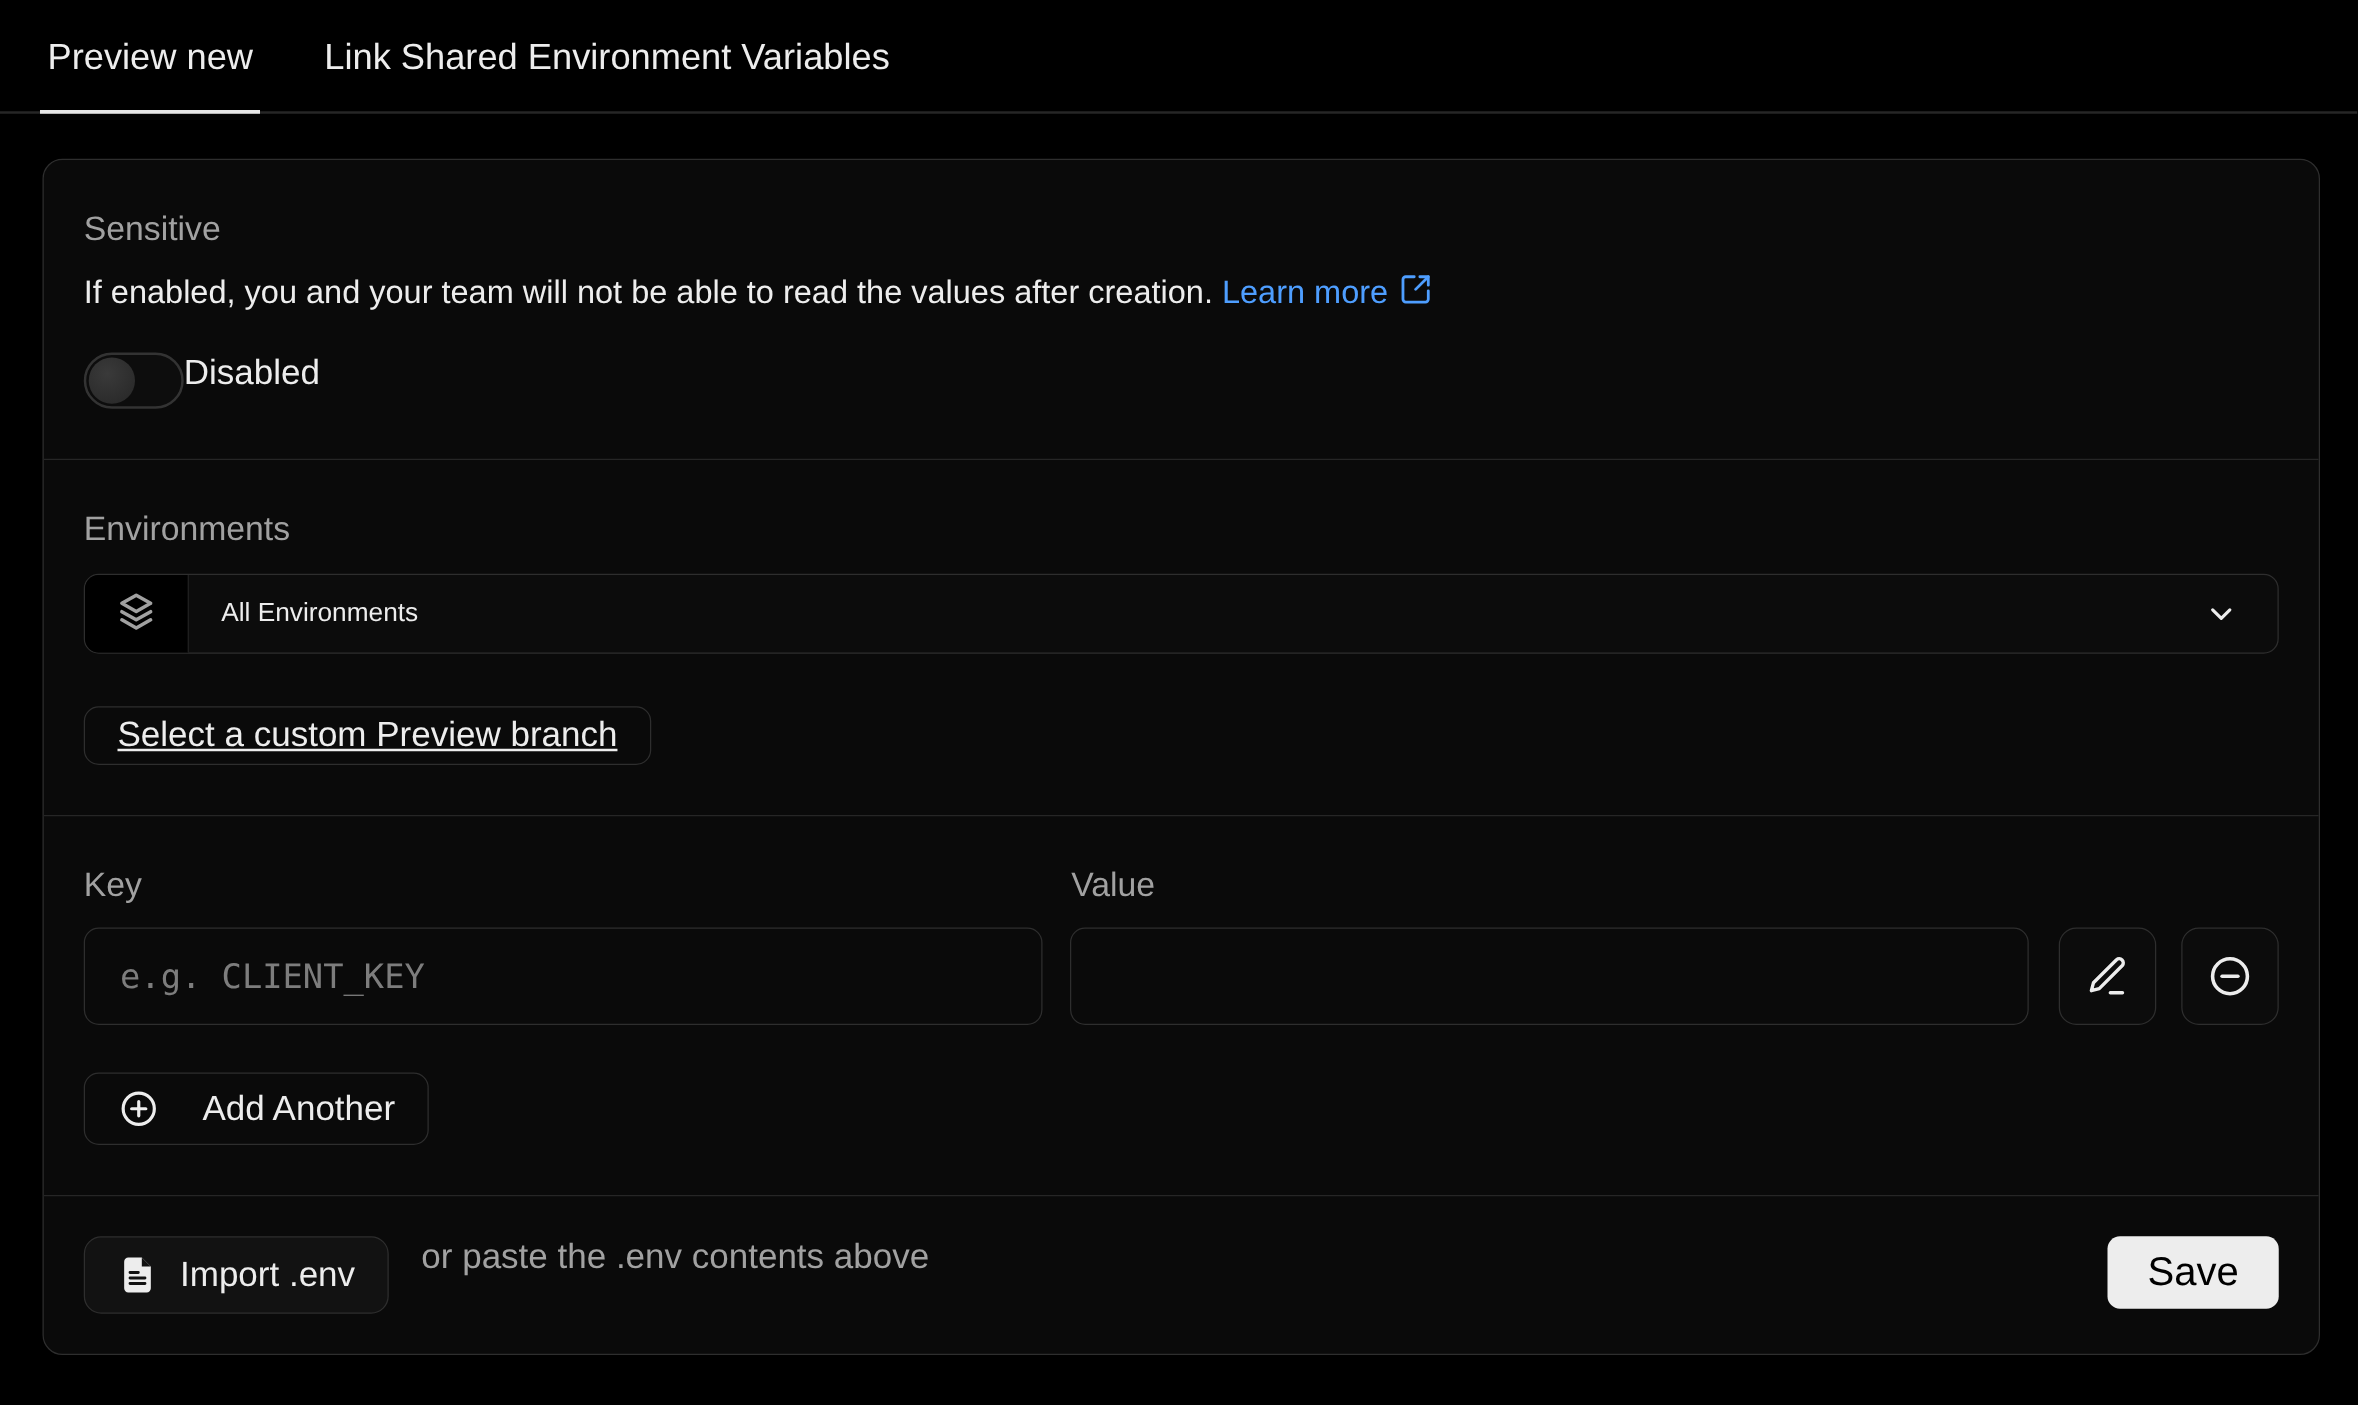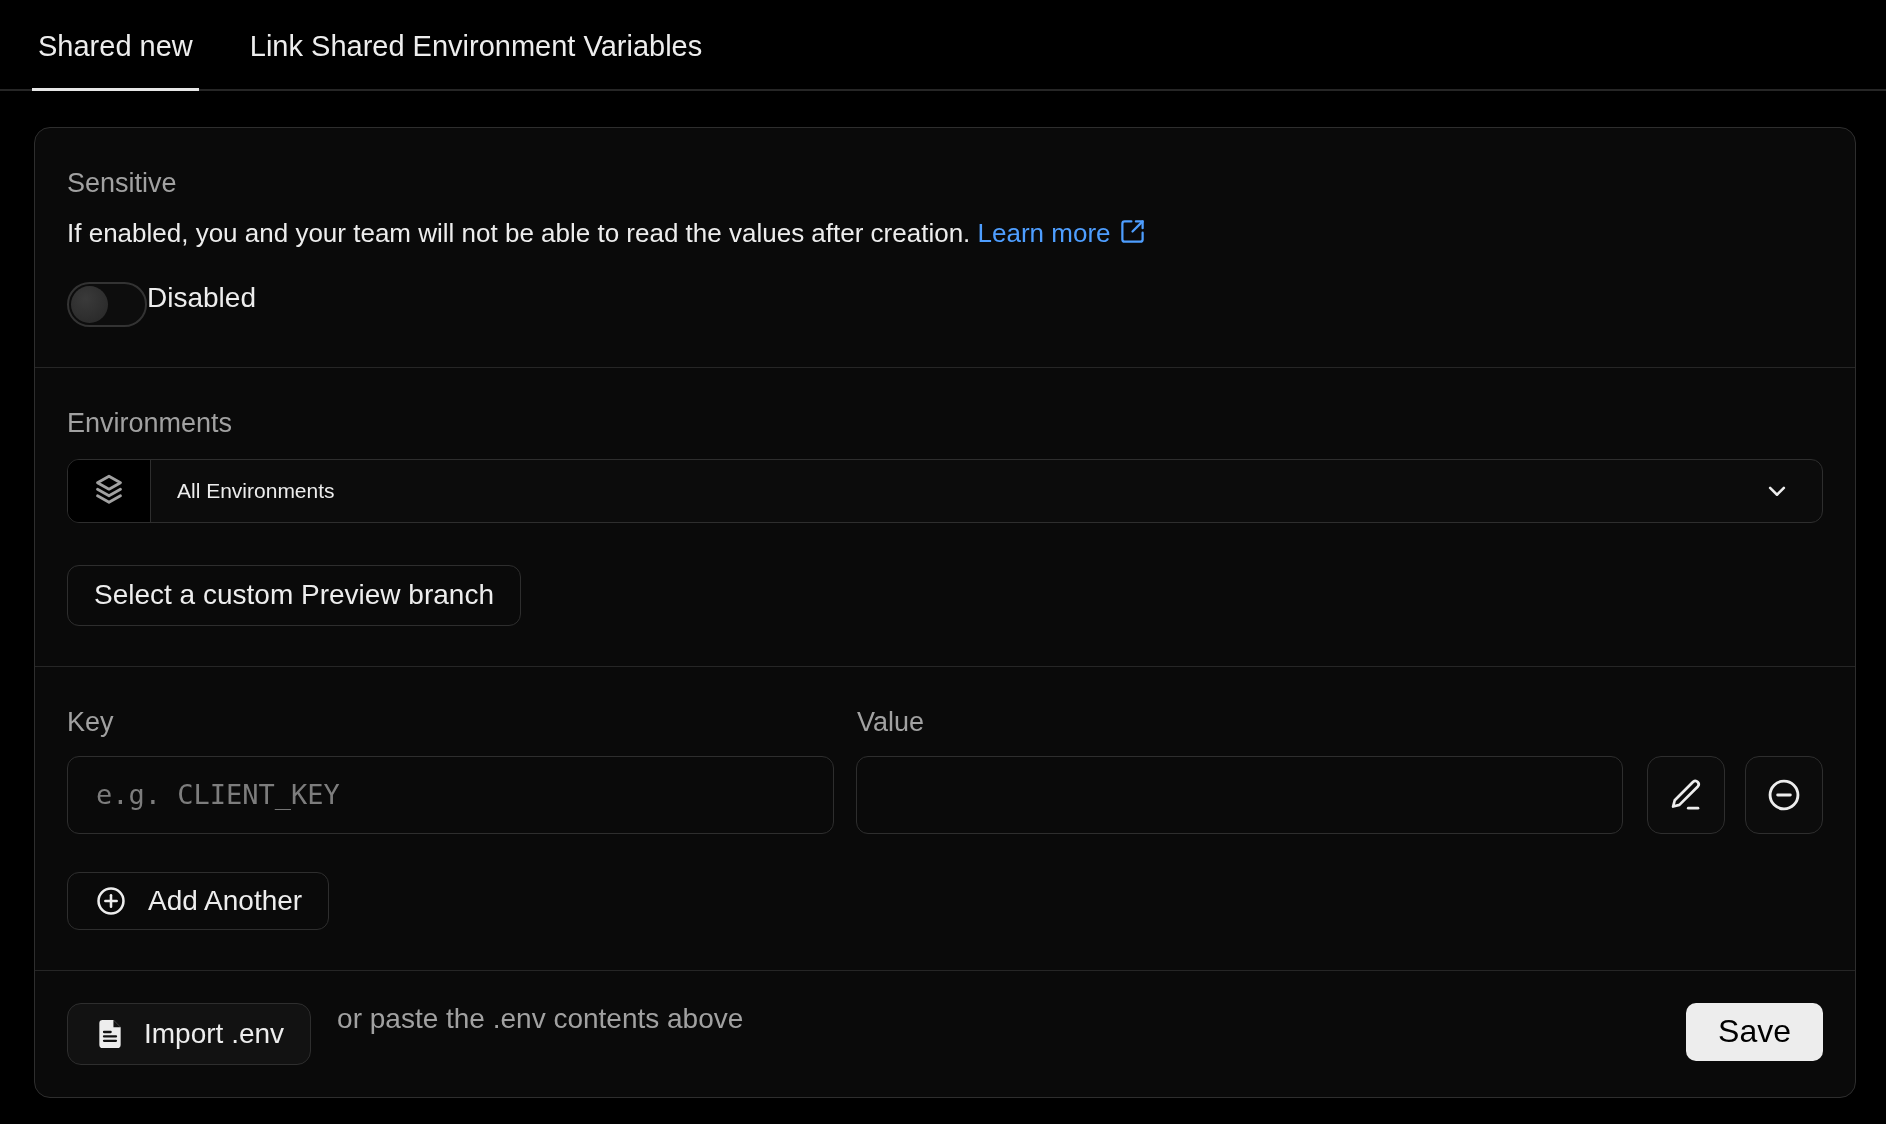--- a/index.html
+++ b/index.html
@@ -32,57 +32,57 @@
   .toggle-state { font-size: 28px; color: #ededed; }
 
   
   .select { display: flex; align-items: center; margin-top: 20px; height: 64px; width: 100%;
             border: 1px solid #2e2e2e; border-radius: 12px; background: #0c0c0c; cursor: pointer; }
   .select-icon-cell { display: flex; align-items: center; justify-content: center; width: 83px;
             height: 100%; background: #000; border-right: 1px solid #2e2e2e;
             border-radius: 11px 0 0 11px; flex: 0 0 auto; }
   .select-value { margin-left: 26px; font-size: 21px; color: #ededed; flex: 1 1 auto; }
   .select-chevron { margin-right: 30px; display: flex; }
-  .ghost-btn { display: inline-flex; align-items: center; gap: 16px; margin-top: 42px; height: 61px;
+  .ghost-btn { display: inline-flex; align-items: center; gap: 16px; margin-top: 42px; height: 47px;
             padding: 0 26px; border: 1px solid #2e2e2e; border-radius: 12px; background: transparent;
-            color: #ededed; font-size: 28px; font-family: inherit; cursor: pointer; }
+            color: #ededed; font-size: 28px; font-family: inherit; cursor: pointer; text-decoration: underline; }
 
   
   .kv-labels { display: flex; }
   .kv-labels .lbl-key { width: 790px; }
   .kv-row { display: flex; align-items: center; margin-top: 18px; }
   .text-input { height: 78px; width: 768px; border: 1px solid #2e2e2e; border-radius: 12px;
             background: #0a0a0a; color: #ededed; font-size: 28px; padding: 0 28px;
             font-family: "Liberation Sans", sans-serif; outline: none; }
   .text-input.mono::placeholder { font-family: "DejaVu Sans Mono", monospace; font-size: 27px; color: #7d7d7d; }
   .input-key { margin-right: 22px; }
   .input-value { margin-right: 24px; }
   .icon-btn { width: 78px; height: 78px; border: 1px solid #2e2e2e; border-radius: 14px;
             background: #0c0c0c; display: flex; align-items: center; justify-content: center;
             cursor: pointer; flex: 0 0 auto; }
   .icon-btn + .icon-btn { margin-left: 20px; }
-  .add-btn { display: inline-flex; align-items: center; gap: 20px; margin-top: 38px; height: 58px;
+  .add-btn { display: inline-flex; align-items: center; gap: 34px; margin-top: 38px; height: 58px;
             padding: 0 26px; border: 1px solid #2e2e2e; border-radius: 12px; background: transparent;
             color: #ededed; font-size: 28px; font-family: inherit; cursor: pointer; }
 
   
   .footer { display: flex; align-items: flex-start; padding: 32px; }
   .import-btn { display: inline-flex; align-items: center; gap: 18px; height: 62px; padding: 0 26px;
             border: 1px solid #2e2e2e; border-radius: 14px; background: #121212; color: #ededed;
             font-size: 28px; font-weight: 500; font-family: inherit; cursor: pointer; }
   .paste-hint { margin-left: 26px; font-size: 28px; color: #a1a1a1; flex: 1 1 auto; }
   .save-btn { height: 58px; padding: 0 32px; border: none; border-radius: 10px; background: #ededed;
             color: #000; font-size: 32px; font-weight: 500; font-family: inherit; cursor: pointer; }
 </style>
 </head>
 <body>
 
 <div class="tabbar">
   <div class="tab active">
-    <span>Shared new</span>
+    <span>Preview new</span>
     <span class="underline"></span>
   </div>
   <div class="tab">
     <span>Link Shared Environment Variables</span>
     <span class="underline"></span>
   </div>
 </div>
 
 <div class="panel">
 

